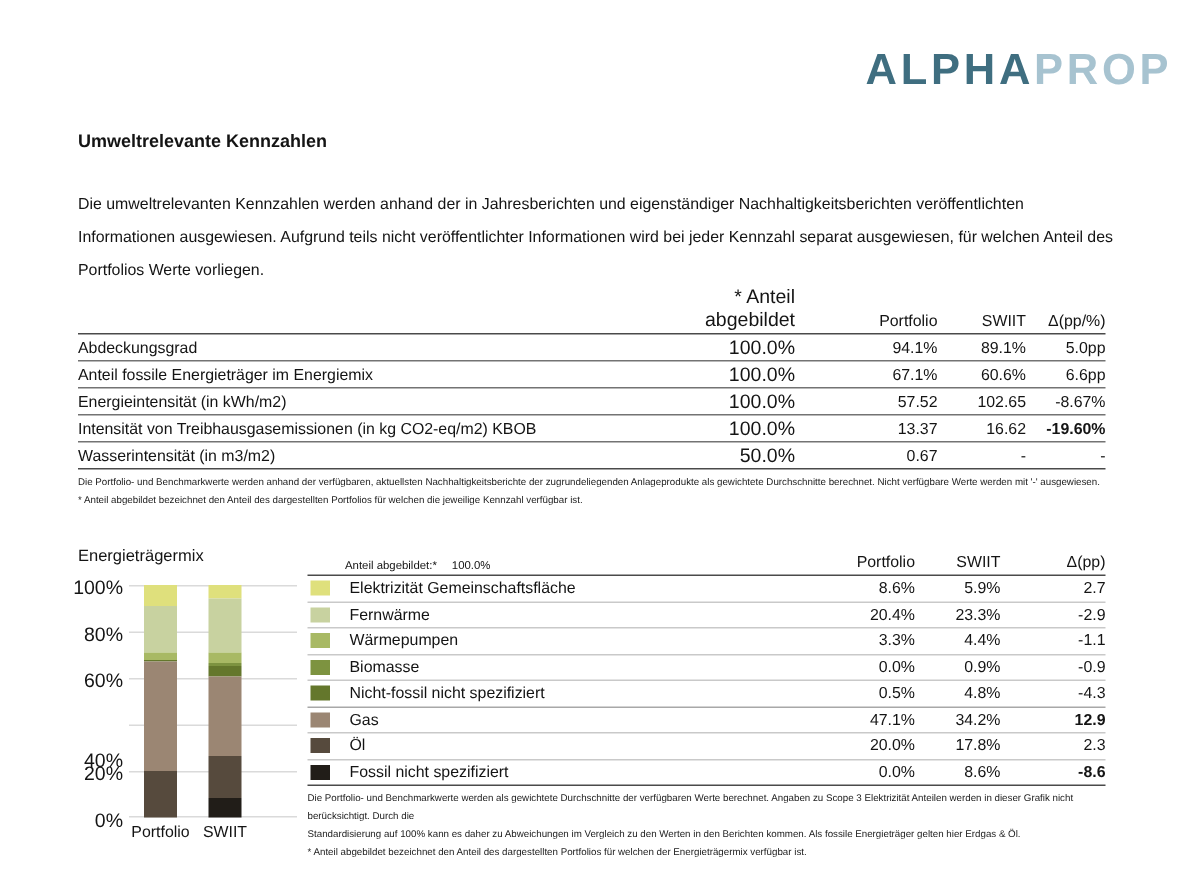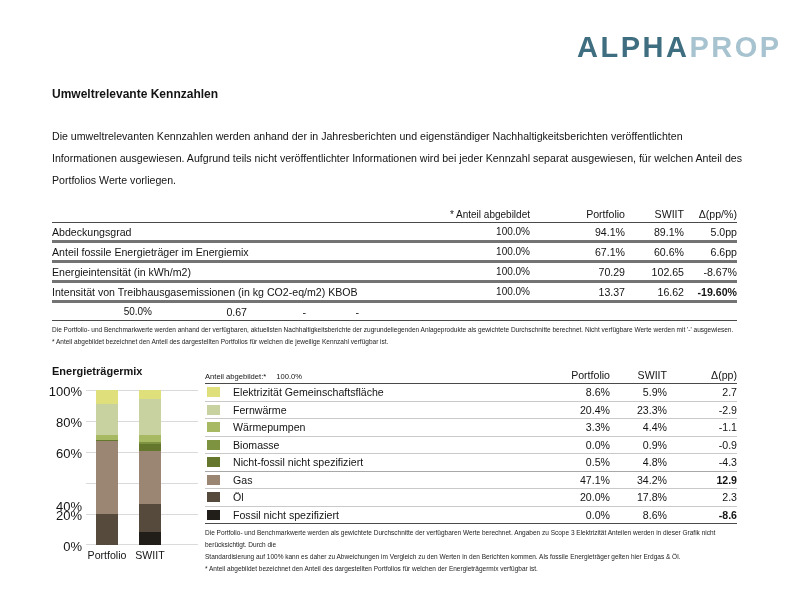--- a/index.html
+++ b/index.html
@@ -13,44 +13,44 @@
   .logo .l2{color:#a7c3d0;}
 
   
   .title{position:absolute;left:52px;top:87px;font-size:12px;font-weight:bold;}
   .intro{position:absolute;left:52px;top:125px;width:695px;font-size:10.6px;line-height:22px;}
 
   
   .t1{position:absolute;left:52px;top:204px;width:685px;font-size:10.6px;}
   .hrow{display:flex;align-items:flex-end;height:16px;border-bottom:1.5px solid #4a4a4a;padding-bottom:2px;}
   .cell-label{flex:1;text-align:left;white-space:nowrap;overflow:hidden;}
-  .cell-share{width:100px;text-align:right;font-size:10px;}
+  .cell-share{width:100px;text-align:right;font-size:13px;}
   .cell-pf{width:95px;text-align:right;}
   .cell-sw{width:59px;text-align:right;}
   .cell-dl{width:53px;text-align:right;}
-  .t1 .row{display:flex;align-items:center;height:17px;border-bottom:3px solid #737373;}
+  .t1 .row{display:flex;align-items:center;height:17px;border-bottom:1px solid #737373;}
   .t1 .row.last{border-bottom:1.5px solid #4a4a4a;}
   .fn{font-size:6.5px;color:#222;line-height:12px;}
   .fns{margin-top:3px;}
   .bold{font-weight:bold;}
 
   
-  .mix-title{position:absolute;left:52px;top:365px;font-size:11px;font-weight:bold;}
+  .mix-title{position:absolute;left:52px;top:365px;font-size:11px;font-weight:normal;}
   .yticks{position:absolute;left:40px;top:0;width:42px;height:595px;}
   .ytick{position:absolute;right:0;font-size:13px;text-align:right;}
   .chart-plot{position:absolute;left:86px;top:390px;width:112px;height:155px;}
   .gridline{position:absolute;left:0;width:100%;height:1px;background:#dadada;}
   .bar{position:absolute;bottom:0;width:22px;display:flex;flex-direction:column;justify-content:flex-end;}
   .seg{width:100%;}
   .xlabel{position:absolute;top:549px;font-size:10.6px;text-align:center;width:66px;}
 
   
   .t2{position:absolute;left:205px;top:369px;width:532px;font-size:10.6px;}
   .t2 .hrow{height:12px;border-bottom:1.2px solid #4a4a4a;padding-bottom:2px;}
-  .h-left{flex:1;font-size:7.6px;display:flex;gap:10px;}
+  .h-left{flex:1;font-size:7.6px;display:flex;gap:10px;margin-left:25px;}
   .t2 .row{display:flex;align-items:center;height:16.5px;border-bottom:1px solid #c9c9c9;}
   .t2 .row.sepbottom{border-bottom:1.5px solid #a8a8a8;}
   .t2 .row.last{border-bottom:1.5px solid #4a4a4a;}
   .t2 .cell-pf{width:75px;}
   .t2 .cell-sw{width:57px;}
   .t2 .cell-dl{width:70px;}
   .swatch{width:13px;height:10px;margin-left:2px;margin-right:13px;flex:0 0 13px;}
 </style>
 </head>
 <body>
@@ -83,32 +83,33 @@
         <div class="row">
           <div class="cell-label">Anteil fossile Energieträger im Energiemix</div>
           <div class="cell-share">100.0%</div>
           <div class="cell-pf">67.1%</div>
           <div class="cell-sw">60.6%</div>
           <div class="cell-dl">6.6pp</div>
         </div>
         <div class="row">
           <div class="cell-label">Energieintensität (in kWh/m2)</div>
           <div class="cell-share">100.0%</div>
-          <div class="cell-pf">70.29</div>
+          <div class="cell-pf">57.52</div>
           <div class="cell-sw">102.65</div>
           <div class="cell-dl">-8.67%</div>
         </div>
         <div class="row">
           <div class="cell-label">Intensität von Treibhausgasemissionen (in kg CO2-eq/m2) KBOB</div>
           <div class="cell-share">100.0%</div>
           <div class="cell-pf">13.37</div>
           <div class="cell-sw">16.62</div>
           <div class="cell-dl bold">-19.60%</div>
         </div>
         <div class="row last">
+          <div class="cell-label">Wasserintensität (in m3/m2)</div>
           <div class="cell-share">50.0%</div>
           <div class="cell-pf">0.67</div>
           <div class="cell-sw">-</div>
           <div class="cell-dl">-</div>
         </div>
       </div>
     <div class="fns">
       <div class="fn">Die Portfolio- und Benchmarkwerte werden anhand der verfügbaren, aktuellsten Nachhaltigkeitsberichte der zugrundeliegenden Anlageprodukte als gewichtete Durchschnitte berechnet. Nicht verfügbare Werte werden mit '-' ausgewiesen.</div>
       <div class="fn">* Anteil abgebildet bezeichnet den Anteil des dargestellten Portfolios für welchen die jeweilige Kennzahl verfügbar ist.</div>
     </div>

